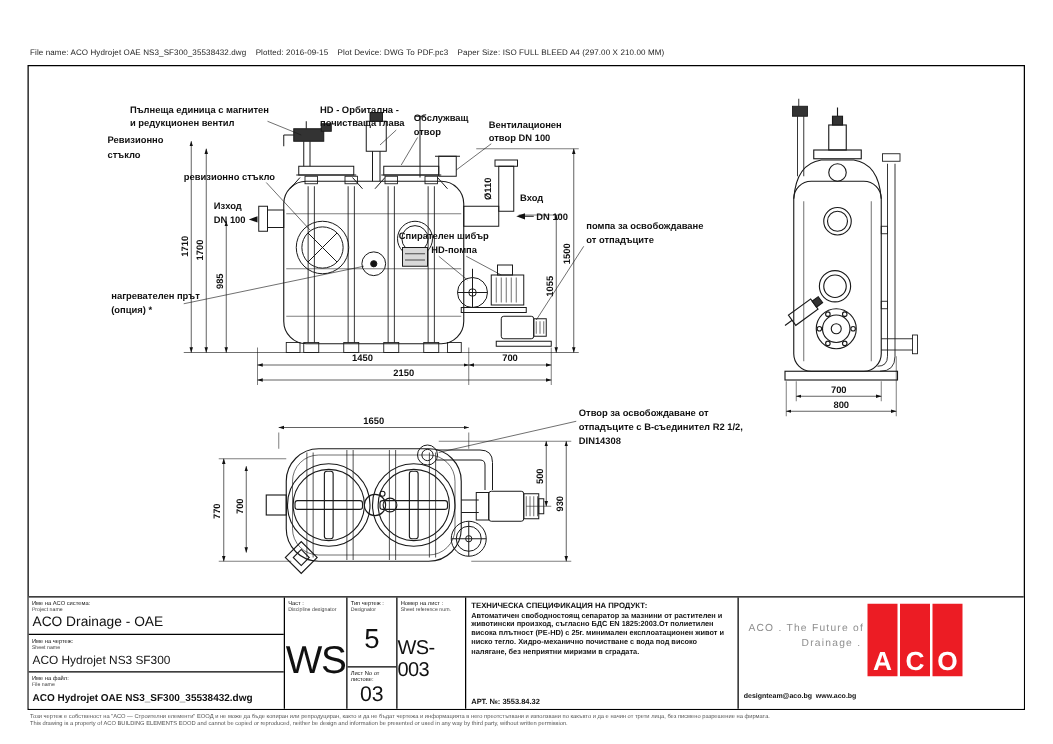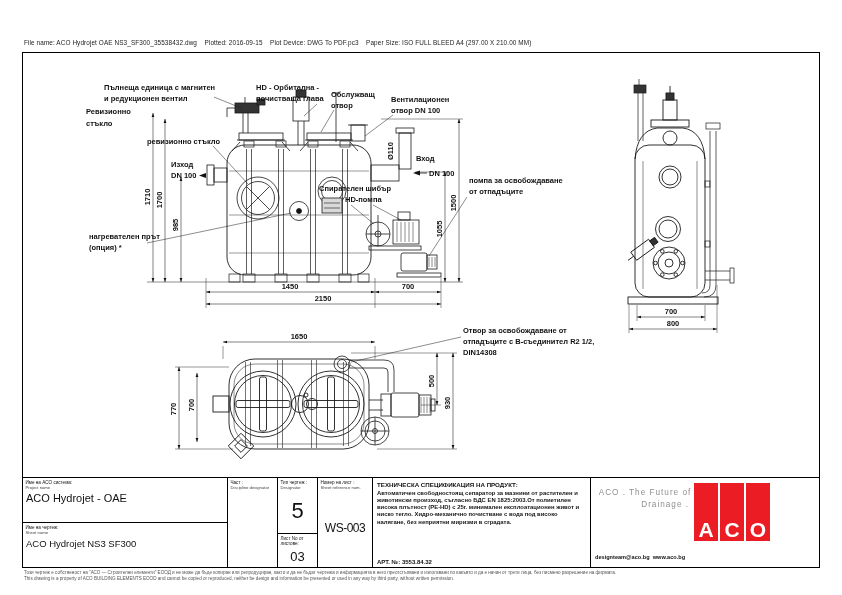--- a/index.html
+++ b/index.html
@@ -20,28 +20,28 @@
   .cap .en{display:block;font-size:4.2px;color:#444}
   .val{padding-left:3px}
   .v-project{font-size:11px;padding-top:2px}
   .v-sheet{font-size:9.5px;font-weight:normal;padding-top:3px}
   .v-file{font-size:8px;font-weight:bold;padding-top:4px}
   .v-center{font-size:9px;text-align:center;padding-top:2px}
   .big-ws{flex:1;display:flex;align-items:center;justify-content:center;font-size:31px;letter-spacing:-1px}
   .big-5{flex:1;display:flex;align-items:center;justify-content:center;font-size:22px}
   .cell-top{height:56px;border-bottom:1px solid #000;display:flex;flex-direction:column}
   .cell-bot{height:33px;display:flex;flex-direction:column}
-  .v-03{flex:1;display:flex;align-items:center;justify-content:center;font-size:13px}
-  .big-ref{flex:1;display:flex;align-items:center;justify-content:center;font-size:12px;letter-spacing:-.5px}
+  .v-03{flex:1;display:flex;align-items:center;justify-content:center;font-size:17px}
+  .big-ref{flex:1;display:flex;align-items:center;justify-content:center;font-size:16px;letter-spacing:-.5px}
   .tb-spec{padding:2.5px 4px;display:flex;flex-direction:column}
   .spec-title{font-size:6.2px;font-weight:bold;margin-bottom:2px}
   .spec-body{font-size:5.9px;line-height:7.3px;font-weight:bold;color:#151515}
   .spec-art{margin-top:auto;font-size:6px;font-weight:bold;border-top:0;padding-top:2px}
   .tb-brand{position:relative;padding:4px 5px}
-  .slogan{position:absolute;top:10px;left:6px;width:96px;color:#8f8f8f;font-size:8.2px;letter-spacing:1px;text-align:center}
+  .slogan{position:absolute;top:20px;left:6px;width:96px;color:#8f8f8f;font-size:8.2px;letter-spacing:1px;text-align:center}
   .slogan .l2{display:block;text-align:right;margin-top:3px;padding-right:4px}
   .contact{position:absolute;bottom:7px;left:4px;font-size:5.6px;font-weight:bold;white-space:pre}
   .logo{position:absolute;right:6px;top:5px;width:76px;height:58px;display:flex;gap:2px}
   .logo .bar{flex:1}
   .logo .letters{position:absolute;left:0;right:0;bottom:0;display:flex;gap:2px}
   .logo .letters span{flex:1;text-align:center;color:#fff;font-size:21px;font-weight:bold;line-height:23px}
   .disclaimer{position:absolute;left:24px;top:570px;width:770px;font-size:4.6px;line-height:5.6px;color:#555}
 </style>
 </head>
 <body>
@@ -390,29 +390,34 @@
       <text class="cl" x="462" y="343">отпадъците с B-съединител R2 1/2,</text>
       <text class="cl" x="462" y="354">DIN14308</text>
       <line x1="460" y1="336" x2="350" y2="361" stroke="#1a1a1a" stroke-width="0.5"></line>
     </g>
   </svg>
 
   <div class="titleblock">
     <div class="tb-col tb-names">
       <div class="tb-row">
         <div class="cap"><span>Име на ACO система:</span><span class="en">Project name</span></div>
-        <div class="val v-project">ACO Hydrojet - OAE</div>
+        <div class="val v-project">ACO Drainage - OAE</div>
       </div>
       <div class="tb-row">
         <div class="cap"><span>Име на чертеж:</span><span class="en">Sheet name</span></div>
         <div class="val v-sheet">ACO Hydrojet NS3 SF300</div>
       </div>
+      <div class="tb-row">
+        <div class="cap"><span>Име на файл:</span><span class="en">File name</span></div>
+        <div class="val v-file">ACO Hydrojet OAE NS3_SF300_35538432.dwg</div>
+      </div>
     </div>
     <div class="tb-col tb-ws">
       <div class="cap"><span>Част :</span><span class="en">Discipline designator</span></div>
+      <div class="big-ws">WS</div>
     </div>
     <div class="tb-col tb-type">
       <div class="cell-top">
         <div class="cap"><span>Тип чертеж :</span><span class="en">Designator</span></div>
         <div class="big-5">5</div>
       </div>
       <div class="cell-bot">
         <div class="cap"><span>Лист No от листове:</span></div>
         <div class="v-03">03</div>
       </div>

